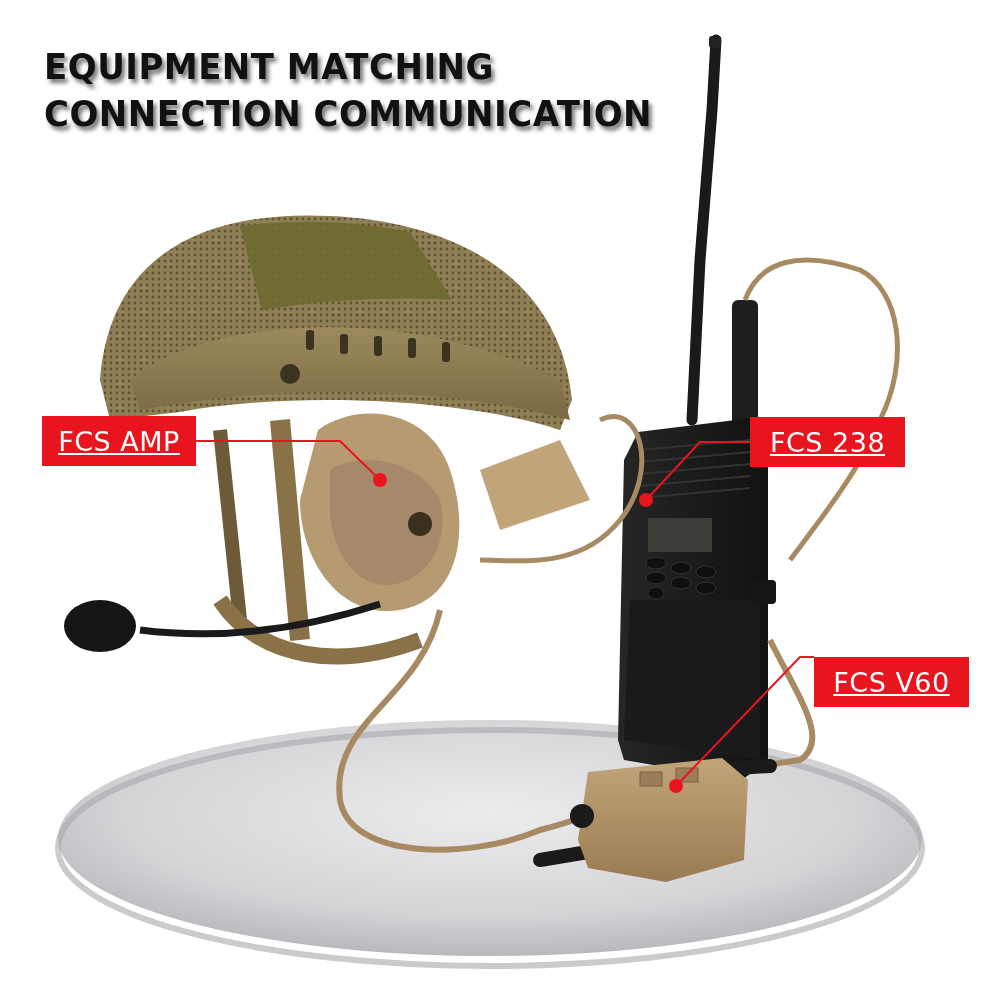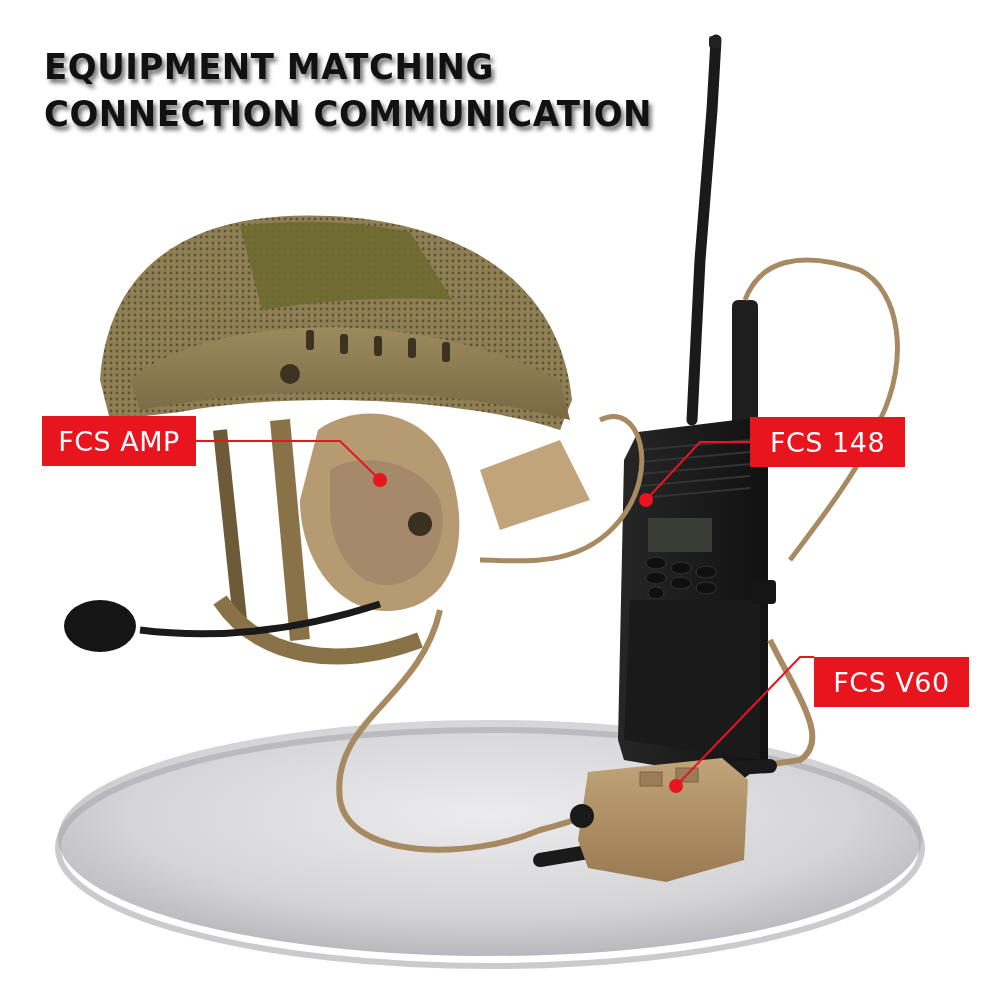--- a/index.html
+++ b/index.html
@@ -1,21 +1,21 @@
 <!DOCTYPE html>
 <html><head>
 <meta charset="utf-8">
 <style>
   html, body { margin: 0; padding: 0; }
   body { width: 1000px; height: 1000px; background: #ffffff; position: relative; overflow: hidden; font-family: "DejaVu Sans", sans-serif; }
   .title { position: absolute; left: 44px; font-family: "DejaVu Sans", sans-serif; font-weight: bold; font-size: 34px; letter-spacing: 0.5px; color: #111; text-shadow: 3px 4px 4px rgba(0,0,0,0.55); transform: scaleY(1.05); white-space: nowrap; }
   .t1 { top: 46px; }
   .t2 { top: 93px; }
   .scene { position: absolute; left: 0; top: 0; width: 1000px; height: 1000px; }
-  .label { position: absolute; background: #e8141e; color: #ffffff; font-family: "DejaVu Sans", sans-serif; font-size: 27px; font-weight: normal; display: flex; align-items: center; justify-content: center; letter-spacing: 0.5px; }
+  .label { position: absolute; background: #e8141e; color: #ffffff; font-family: "DejaVu Sans", sans-serif; font-size: 27px; font-weight: normal; display: flex; align-items: center; justify-content: center; letter-spacing: 0.5px; text-decoration: underline; }
   .lbl-amp { left: 42px; top: 416px; width: 154px; height: 50px; }
   .lbl-148 { left: 750px; top: 417px; width: 155px; height: 50px; }
   .lbl-v60 { left: 814px; top: 657px; width: 155px; height: 50px; }
 </style>
 </head>
 <body>
 
 <div class="scene">
   <svg width="1000" height="1000" viewBox="0 0 1000 1000">
     <defs>
@@ -125,14 +125,14 @@
       <circle cx="646" cy="500" r="7"></circle>
       <circle cx="676" cy="786" r="7"></circle>
     </g>
   </svg>
 </div>
 
 <div class="title t1">EQUIPMENT MATCHING</div>
 <div class="title t2">CONNECTION COMMUNICATION</div>
 
 <div class="label lbl-amp">FCS AMP</div>
-<div class="label lbl-148">FCS 148</div>
+<div class="label lbl-148">FCS 238</div>
 <div class="label lbl-v60">FCS V60</div>
 
 </body></html>

